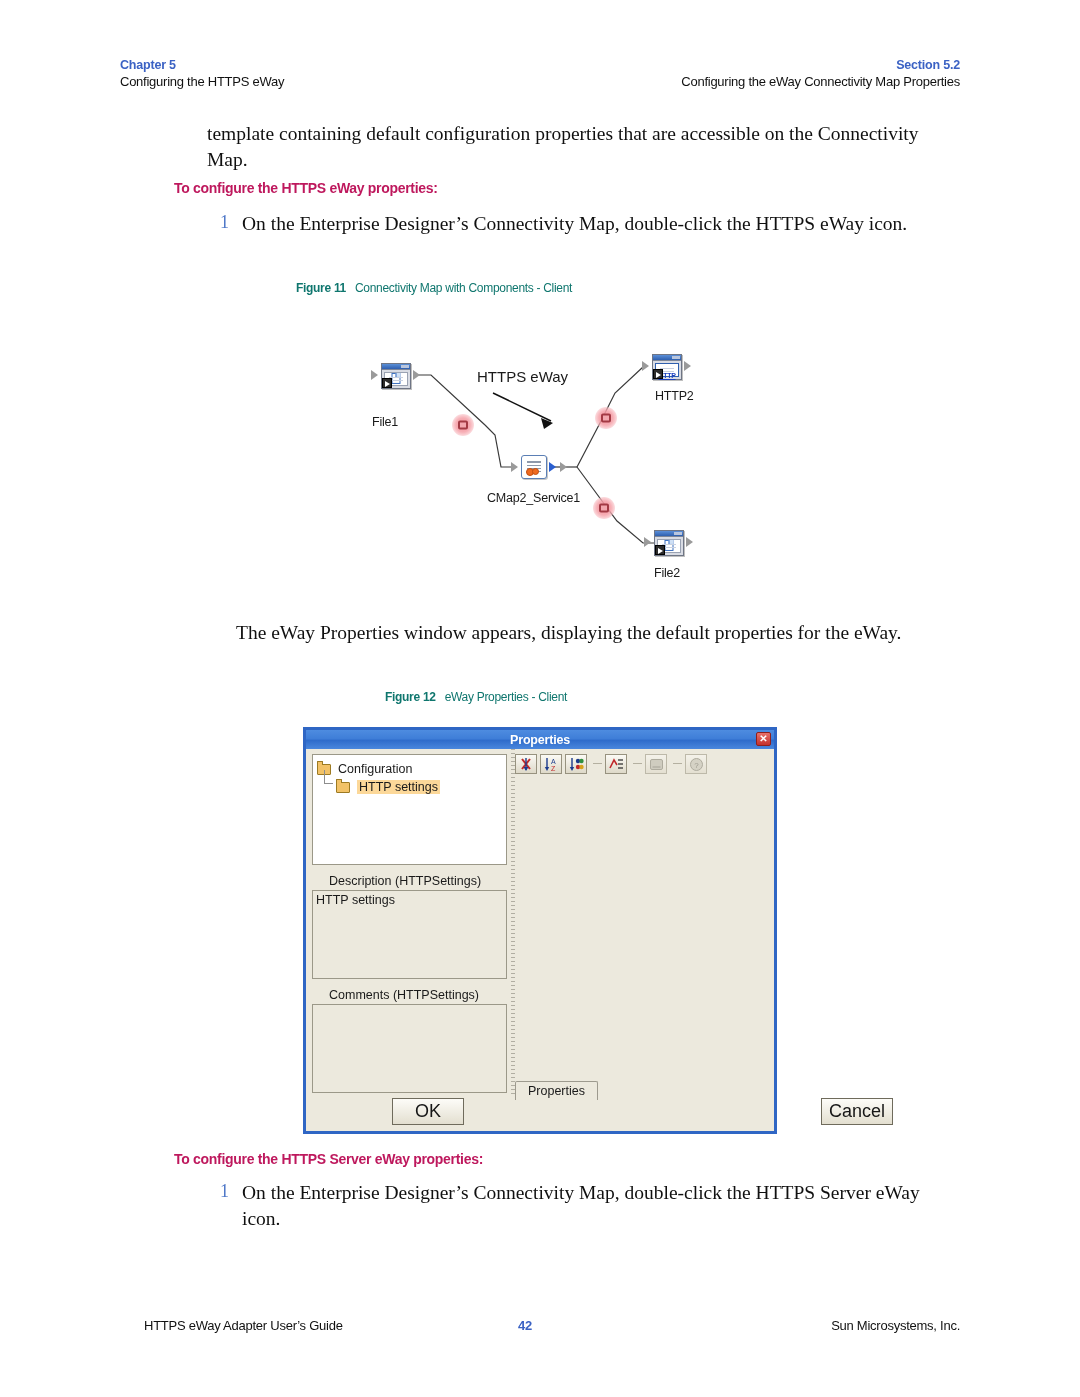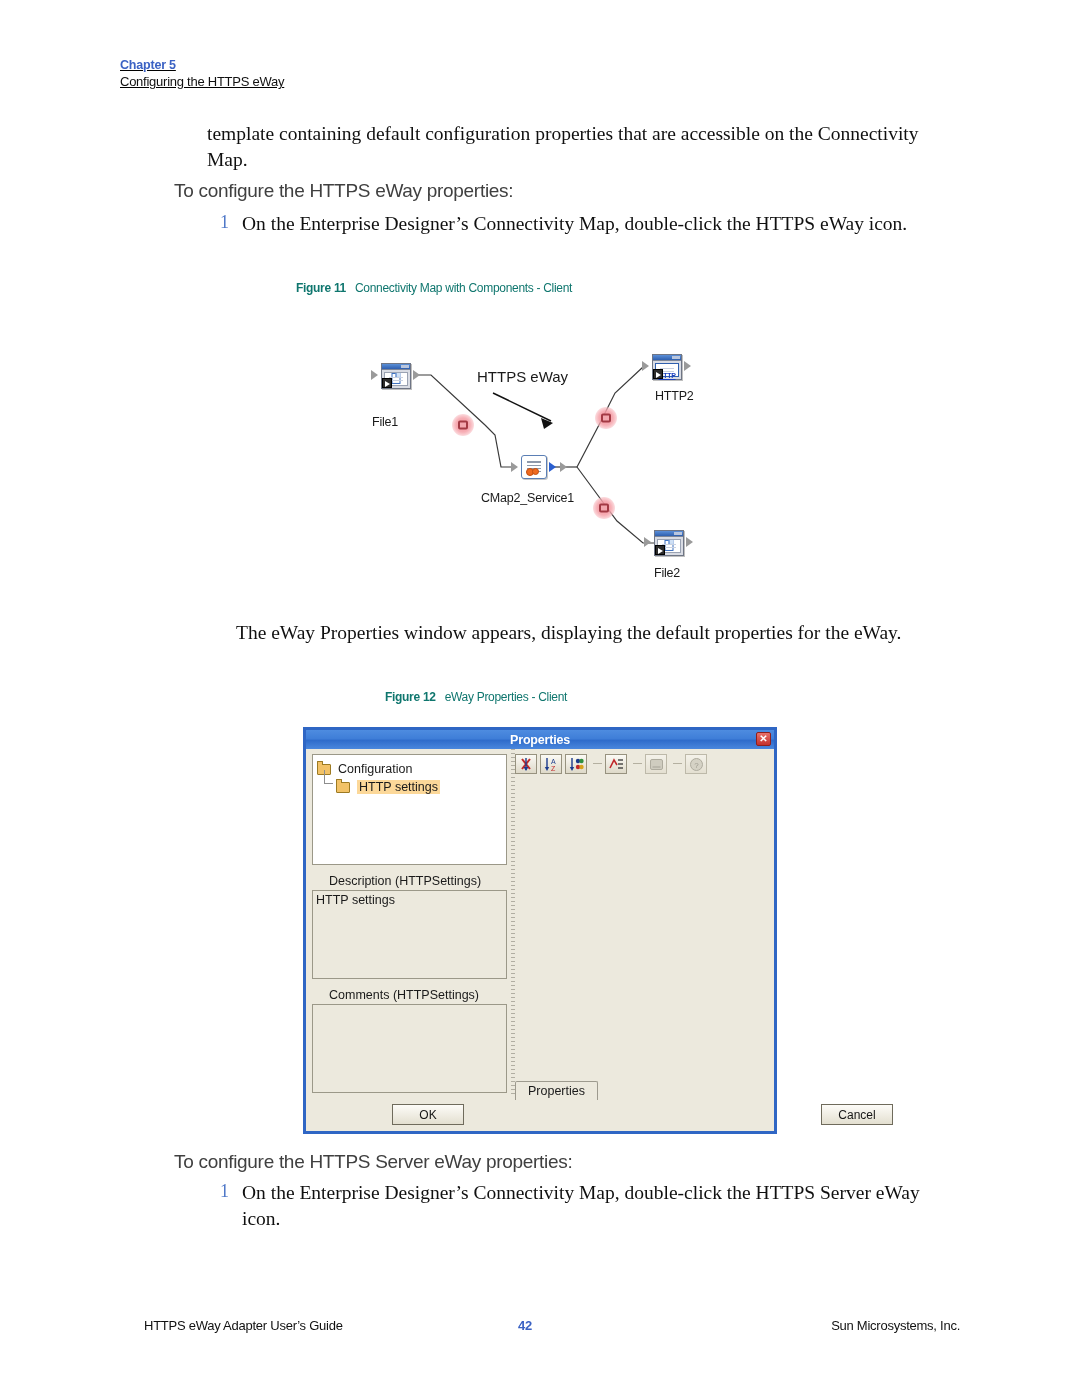--- a/index.html
+++ b/index.html
@@ -17,21 +17,21 @@
   }
 
   
   #page-header {
     position: absolute;
     left: 120px;
     top: 57px;
     width: 840px;
     height: 44px;
   }
-  .hdr-left  { position: absolute; left: 0;  top: 0; text-align: left; text-decoration: underline; }
+  .hdr-left  { position: absolute; left: 0;  top: 0; text-align: left; }
   .hdr-right { position: absolute; right: 0; top: 0; text-align: right; }
   .hdr-label {
     font-family: "Liberation Sans", sans-serif;
     font-weight: bold;
     font-size: 12.5px;
     color: #3b62c4;
     letter-spacing: -0.2px;
     line-height: 16px;
     white-space: nowrap;
   }
@@ -51,24 +51,24 @@
     font-size: 19.5px;
     line-height: 25.5px;
     color: #101010;
   }
   #intro-para { left: 207px; top: 121px; width: 730px; }
   #after-fig11-para { left: 236px; top: 620px; width: 700px; }
 
   .proc-heading {
     position: absolute;
     font-family: "Liberation Sans", sans-serif;
-    font-weight: normal;
-    font-size: 19px;
+    font-weight: bold;
+    font-size: 14px;
     letter-spacing: -0.3px;
-    color: #404040;
+    color: #be185d;
     white-space: nowrap;
   }
   #heading-client { left: 174px; top: 180px; }
   #heading-server { left: 174px; top: 1151px; }
 
   .step {
     position: absolute;
     display: flex;
     align-items: flex-start;
   }
@@ -117,21 +117,21 @@
   .cmap-label {
     position: absolute;
     font-family: Liberation Sans, sans-serif;
     font-size: 12.5px;
     color: #1a1a1a;
     white-space: nowrap;
     letter-spacing: -0.2px;
   }
   #lbl-file1   { left: 17px;  top: 54px; margin-top: 16px; }
   #lbl-http2   { left: 300px; top: 44px; }
-  #lbl-cmap    { left: 126px; top: 146px; }
+  #lbl-cmap    { left: 132px; top: 146px; }
   #lbl-file2   { left: 299px; top: 221px; }
   #lbl-eway    { left: 122px; top: 23px; font-size: 15px; letter-spacing: 0; }
 
   
   .node-icon {
     position: absolute;
     width: 30px; height: 26px;
     background: #d9dce4;
     border: 1px solid #6e7585;
     box-shadow: 1px 1px 0 rgba(0,0,0,0.25);
@@ -469,25 +469,25 @@
     font-size: 12.5px;
     color: #1a1a1a;
     display: flex;
     align-items: center;
     cursor: pointer;
     box-sizing: border-box;
   }
 
   .dlg-btn {
     position: absolute;
-    width: 72px; height: 21px;
+    width: 72px; height: 27px;
     background: linear-gradient(to bottom,#fdfcf8,#e3dfd0);
     border: 1px solid #6f6b5c;
     box-sizing: border-box;
-    font-size: 12px;
+    font-size: 18px;
     color: #161616;
     display: flex;
     align-items: center;
     justify-content: center;
     cursor: pointer;
     margin-top: 12px;
   }
   #btn-ok     { left: 86px;  bottom: 6px; }
   #btn-cancel { left: 310px; bottom: 6px; }
 
@@ -506,20 +506,24 @@
   #footer-page   { position: absolute; left: 398px; top: 0; font-weight: bold; color: #3b62c4; }
   #footer-right  { position: absolute; right: 0;  top: 0; white-space: nowrap; }
 </style>
 </head>
 <body>
 
 <div id="page-header">
   <div class="hdr-left">
     <div class="hdr-label">Chapter 5</div>
     <div class="hdr-sub">Configuring the HTTPS eWay</div>
+  </div>
+  <div class="hdr-right">
+    <div class="hdr-label">Section 5.2</div>
+    <div class="hdr-sub">Configuring the eWay Connectivity Map Properties</div>
   </div>
 </div>
 
 <div class="para" id="intro-para">template containing default configuration properties that are accessible on the Connectivity Map.</div>
 
 <div class="proc-heading" id="heading-client">To configure the HTTPS eWay properties:</div>
 
 <div class="step" id="step-client">
   <div class="step-num">1</div>
   <div class="step-text">On the Enterprise Designer’s Connectivity Map, double-click the HTTPS eWay icon.</div>

